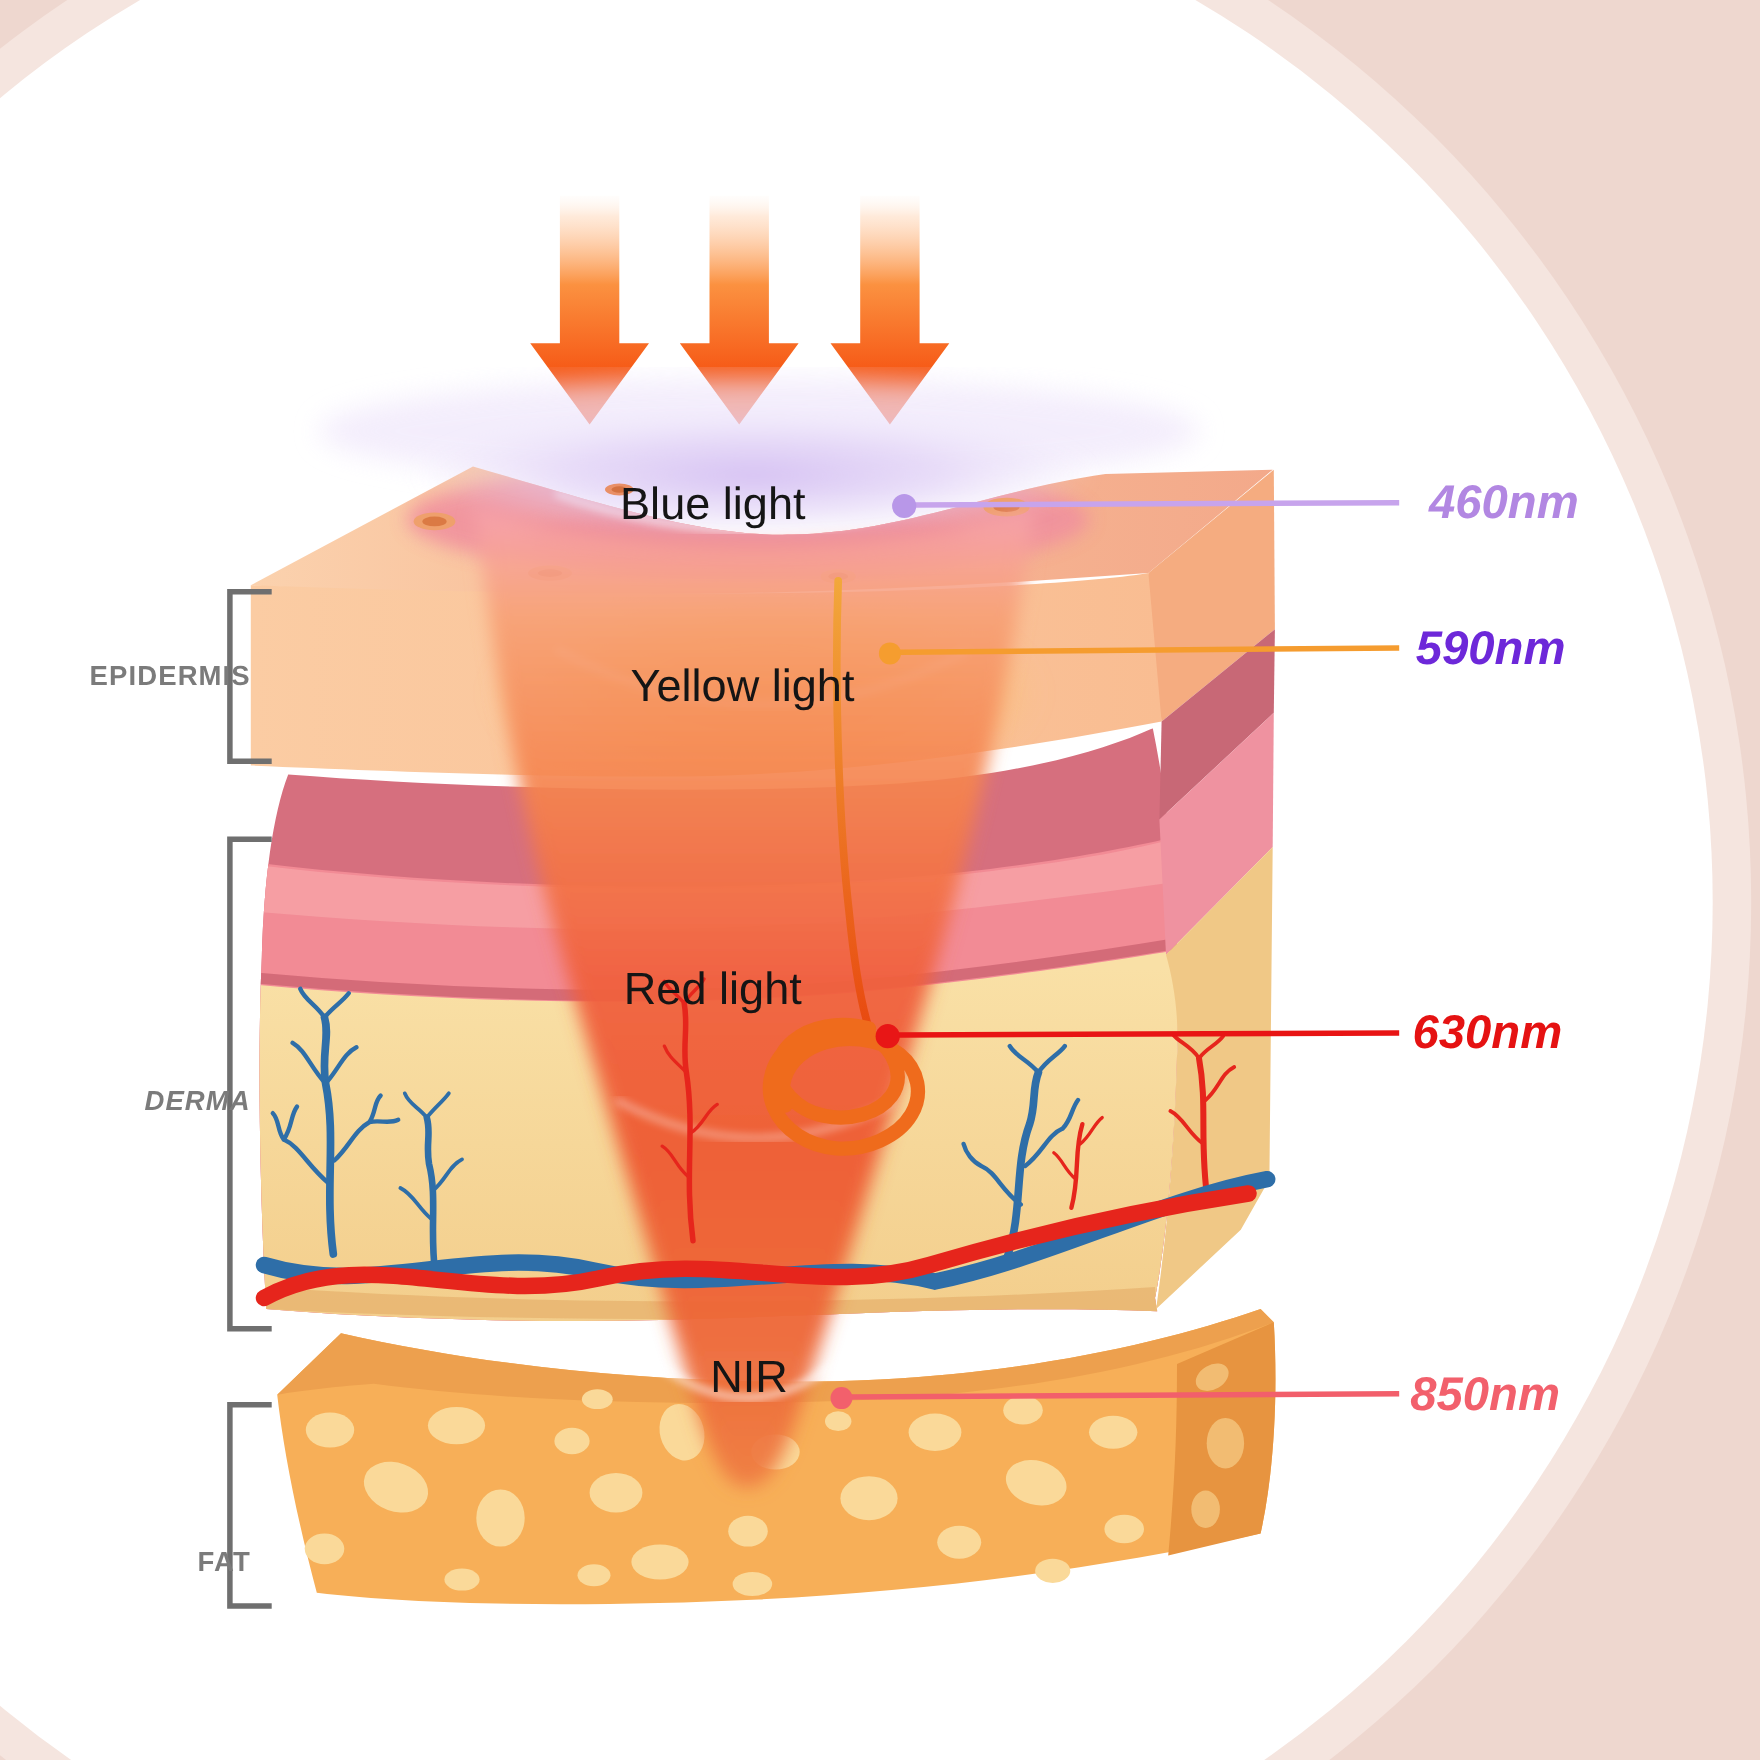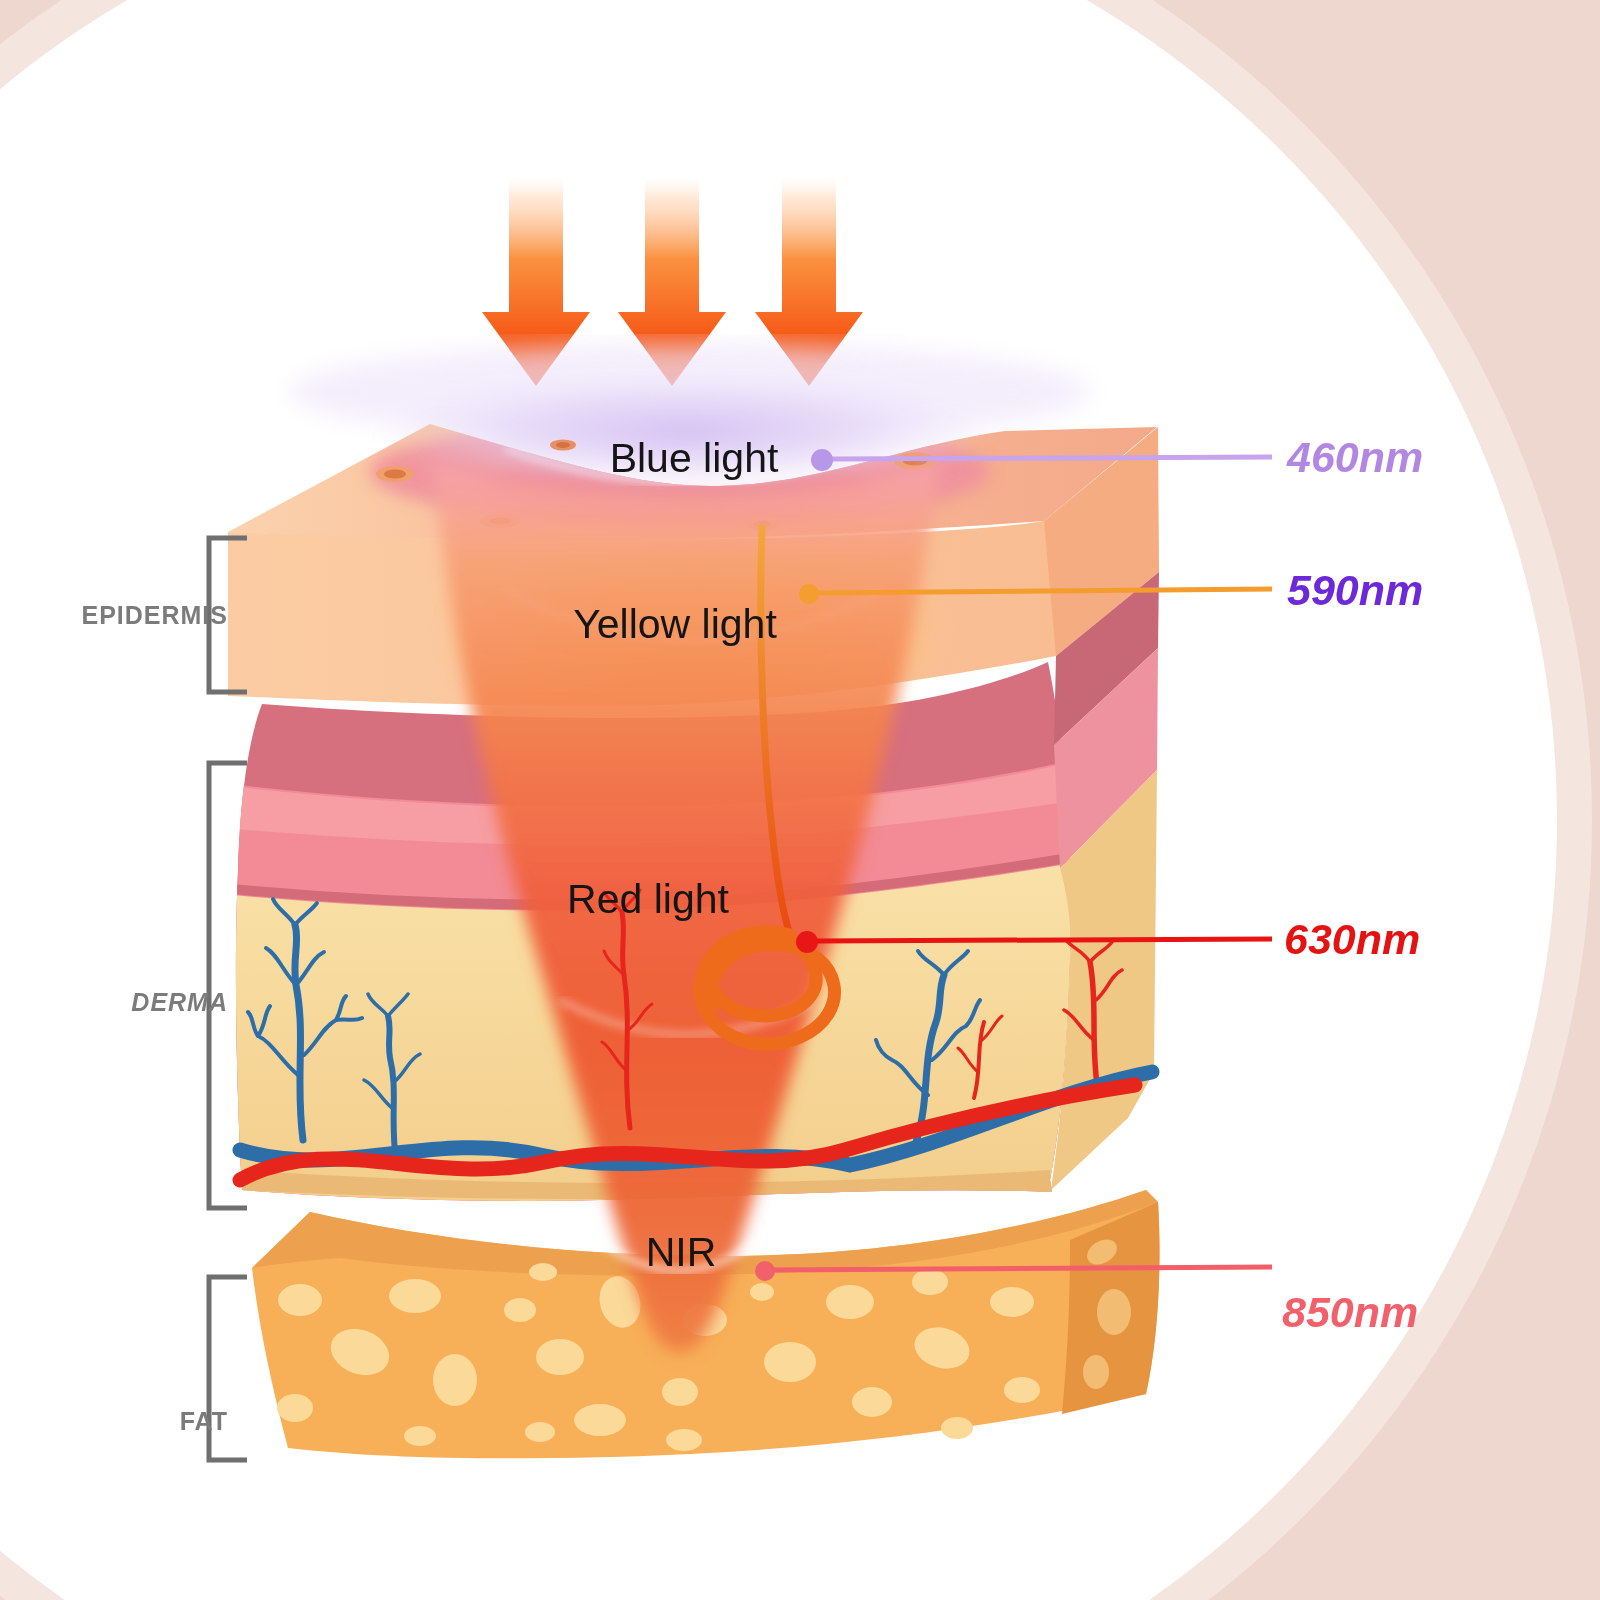--- a/index.html
+++ b/index.html
@@ -6,21 +6,21 @@
   .stage{position:relative;width:1600px;height:1600px;overflow:hidden;
          font-family:"Liberation Sans","DejaVu Sans",sans-serif;}
   .stage svg{position:absolute;left:0;top:0;}
   .lbl{position:absolute;white-space:nowrap;}
   .layer-lbl{color:#7b7b7b;font-size:25px;font-weight:700;letter-spacing:1px;
              transform:translate(-100%,-50%);margin-left:36px;}
   .light-lbl{color:#151515;font-size:41px;font-weight:400;
              transform:translate(-50%,-50%);}
   .wave-lbl{font-size:43px;font-weight:700;font-style:italic;
             transform:translate(0,-50%);}
-  .wl-460{color:#B287E2;} .wl-590{color:#6d28d9;}
+  .wl-460{color:#B287E2;margin-left:12px;} .wl-590{color:#6d28d9;}
   .wl-630{color:#E51212;text-align:center;} .wl-850{color:#F2606C;}
 </style>
 </head>
 <body>
 
 <div class="stage">
 
 <svg width="1600" height="1600" viewBox="0 0 1600 1600">
   <defs>
     <linearGradient id="arrowGrad" gradientUnits="userSpaceOnUse" x1="0" y1="170" x2="0" y2="392">
@@ -237,23 +237,23 @@
     <path d="M247,538 L209,538 L209,692 L247,692"></path>
     <path d="M247,763 L209,763 L209,1208 L247,1208"></path>
     <path d="M247,1277 L209,1277 L209,1460 L247,1460"></path>
   </g>
 </svg>
 
 <div class="lbl layer-lbl" style="left:192px;top:615px;">EPIDERMIS</div>
 <div class="lbl layer-lbl" style="left:192px;top:1002px;font-style:italic;">DERMA</div>
 <div class="lbl layer-lbl" style="left:192px;top:1421px;">FAT</div>
 
-<div class="lbl light-lbl" style="left:694px;top:458px;">Blue light</div>
+<div class="lbl light-lbl" style="left:648px;top:458px;">Blue light</div>
 <div class="lbl light-lbl" style="left:675px;top:624px;">Yellow light</div>
 <div class="lbl light-lbl" style="left:648px;top:899px;">Red light</div>
 <div class="lbl light-lbl" style="left:681px;top:1252px;">NIR</div>
 
 <div class="lbl wave-lbl wl-460" style="left:1287px;top:457px;">460nm</div>
 <div class="lbl wave-lbl wl-590" style="left:1287px;top:590px;">590nm</div>
 <div class="lbl wave-lbl wl-630" style="left:1284px;top:939px;">630nm</div>
-<div class="lbl wave-lbl wl-850" style="left:1282px;top:1268px;margin-top:44px;">850nm</div>
+<div class="lbl wave-lbl wl-850" style="left:1282px;top:1268px;">850nm</div>
 
 </div>
 
 </body></html>

